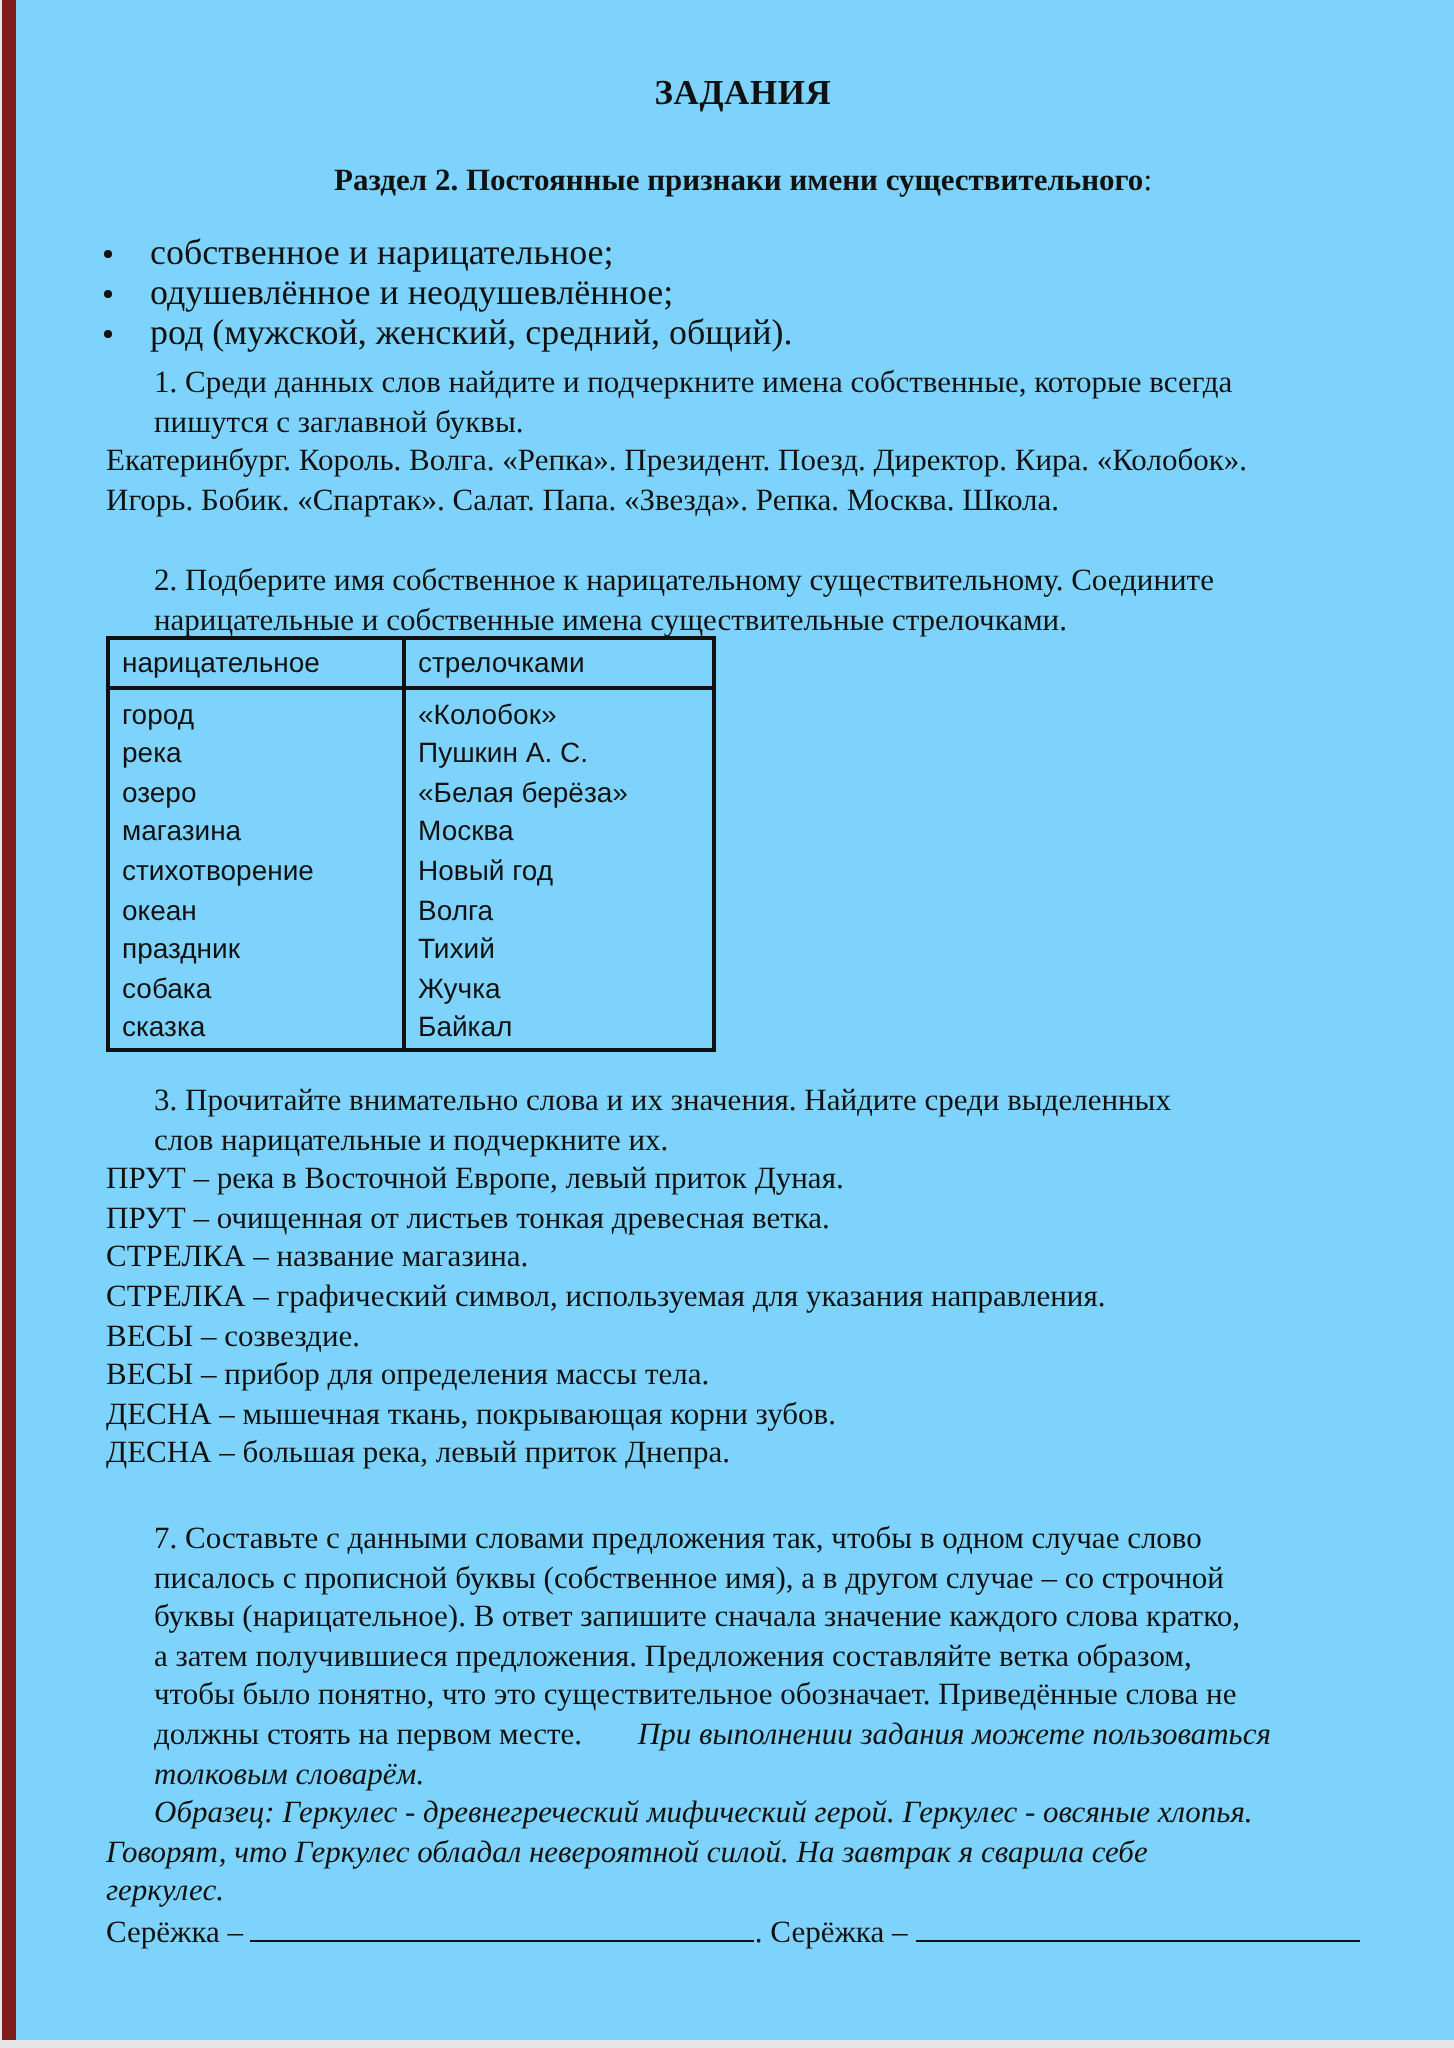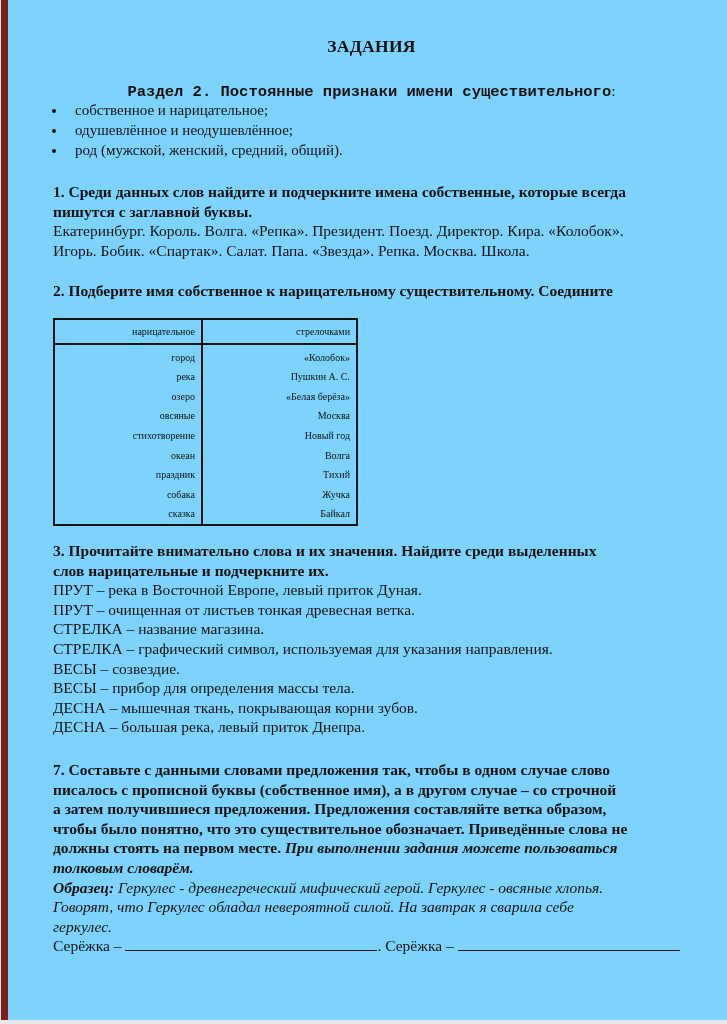--- a/index.html
+++ b/index.html
@@ -17,39 +17,39 @@
   }
   .abs { position: absolute; white-space: nowrap; }
   .title {
     left: 0; width: 727px; top: 36px; text-align: center;
     font-weight: bold; font-size: 17.5px; letter-spacing: 0.3px;
   }
   .section-head {
     left: 0; width: 727px; top: 82px; text-align: center;
     font-size: 15.5px;
   }
-  .section-head b { font-weight: bold; font-family: Liberation Mono, monospace; }
-  .bullets { left: 44px; top: 100px; font-size: 15px; line-height: 20px; }
+  .section-head b { font-weight: bold; }
+  .bullets { left: 44px; top: 116px; font-size: 18px; line-height: 20px; }
   .bullets .li { position: relative; padding-left: 23px; }
   .bullets .dot {
     position: absolute; left: 0; top: 9px; width: 4px; height: 4px;
     background: #111; border-radius: 50%;
   }
   .task { left: 45px; font-size: 15.5px; line-height: 19.6px; width: 642px; white-space: normal; }
-  .task .q { font-weight: bold; }
+  .task .q { font-weight: normal; margin-left: 24px; }
   .task .line { white-space: nowrap; }
   table.words {
     position: absolute; left: 45px; top: 318px;
     border-collapse: collapse; font-size: 15.5px;
     border: 2px solid #111;
   }
   table.words td {
     border-left: 2px solid #111; border-right: 2px solid #111;
     padding: 0 6px; line-height: 19.6px; vertical-align: top;
-    font-family: Liberation Serif, serif; font-size: 10px; text-align: right;
+    font-family: Liberation Sans, sans-serif; font-size: 14px;
   }
   table.words td.c1 { width: 134px; }
   table.words td.c2 { width: 141px; }
   table.words thead td { border-bottom: 2px solid #111; padding-top: 2px; padding-bottom: 1px; }
   table.words tbody tr:first-child td { padding-top: 3px; margin-top: 32px; }
   .ital { font-style: italic; }
   .blank { display: inline-block; border-bottom: 1px solid #111; height: 14px; vertical-align: baseline; }
 </style>
 </head>
 <body>
@@ -68,20 +68,21 @@
 
   <div class="abs task" style="top:182px;">
     <div class="q line">1. Среди данных слов найдите и подчеркните имена собственные, которые всегда</div>
     <div class="q line">пишутся с заглавной буквы.</div>
     <div class="line">Екатеринбург. Король. Волга. «Репка». Президент. Поезд. Директор. Кира. «Колобок».</div>
     <div class="line">Игорь. Бобик. «Спартак». Салат. Папа. «Звезда». Репка. Москва. Школа.</div>
   </div>
 
   <div class="abs task" style="top:281px;">
     <div class="q line">2. Подберите имя собственное к нарицательному существительному. Соедините</div>
+    <div class="q line">нарицательные и собственные имена существительные стрелочками.</div>
   </div>
 
   <table class="words">
     <thead>
       <tr>
         <td class="c1">нарицательное</td>
         <td class="c2">стрелочками</td>
       </tr>
     </thead>
     <tbody>
@@ -91,21 +92,21 @@
         </tr>
       <tr>
           <td class="c1">река</td>
           <td class="c2">Пушкин А. С.</td>
         </tr>
       <tr>
           <td class="c1">озеро</td>
           <td class="c2">«Белая берёза»</td>
         </tr>
       <tr>
-          <td class="c1">овсяные</td>
+          <td class="c1">магазина</td>
           <td class="c2">Москва</td>
         </tr>
       <tr>
           <td class="c1">стихотворение</td>
           <td class="c2">Новый год</td>
         </tr>
       <tr>
           <td class="c1">океан</td>
           <td class="c2">Волга</td>
         </tr>
@@ -133,20 +134,21 @@
     <div class="line">СТРЕЛКА – графический символ, используемая для указания направления.</div>
     <div class="line">ВЕСЫ – созвездие.</div>
     <div class="line">ВЕСЫ – прибор для определения массы тела.</div>
     <div class="line">ДЕСНА – мышечная ткань, покрывающая корни зубов.</div>
     <div class="line">ДЕСНА – большая река, левый приток Днепра.</div>
   </div>
 
   <div class="abs task" style="top:760px;">
     <div class="q line">7. Составьте с данными словами предложения так, чтобы в одном случае слово</div>
     <div class="q line">писалось с прописной буквы (собственное имя), а в другом случае – со строчной</div>
+    <div class="q line">буквы (нарицательное). В ответ запишите сначала значение каждого слова кратко,</div>
     <div class="q line">а затем получившиеся предложения. Предложения составляйте ветка образом,</div>
     <div class="q line">чтобы было понятно, что это существительное обозначает. Приведённые слова не</div>
     <div class="line"><span class="q">должны стоять на первом месте.</span> <span class="q ital">При выполнении задания можете пользоваться</span></div>
     <div class="q ital line">толковым словарём.</div>
     <div class="line"><span class="q ital">Образец:</span> <span class="ital">Геркулес - древнегреческий мифический герой. Геркулес - овсяные хлопья.</span></div>
     <div class="ital line">Говорят, что Геркулес обладал невероятной силой. На завтрак я сварила себе</div>
     <div class="ital line">геркулес.</div>
     <div class="line">
       <span>Серёжка –</span>
       <span class="blank" style="width:252px;"></span><span>.</span>

